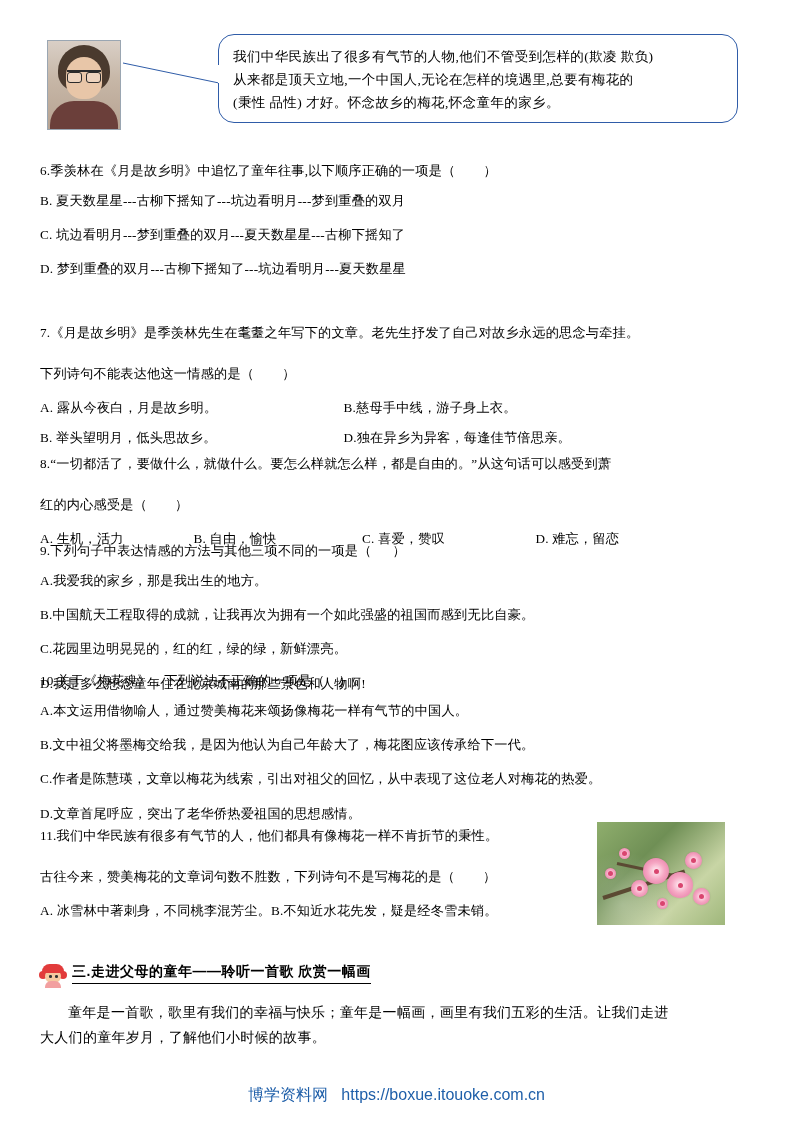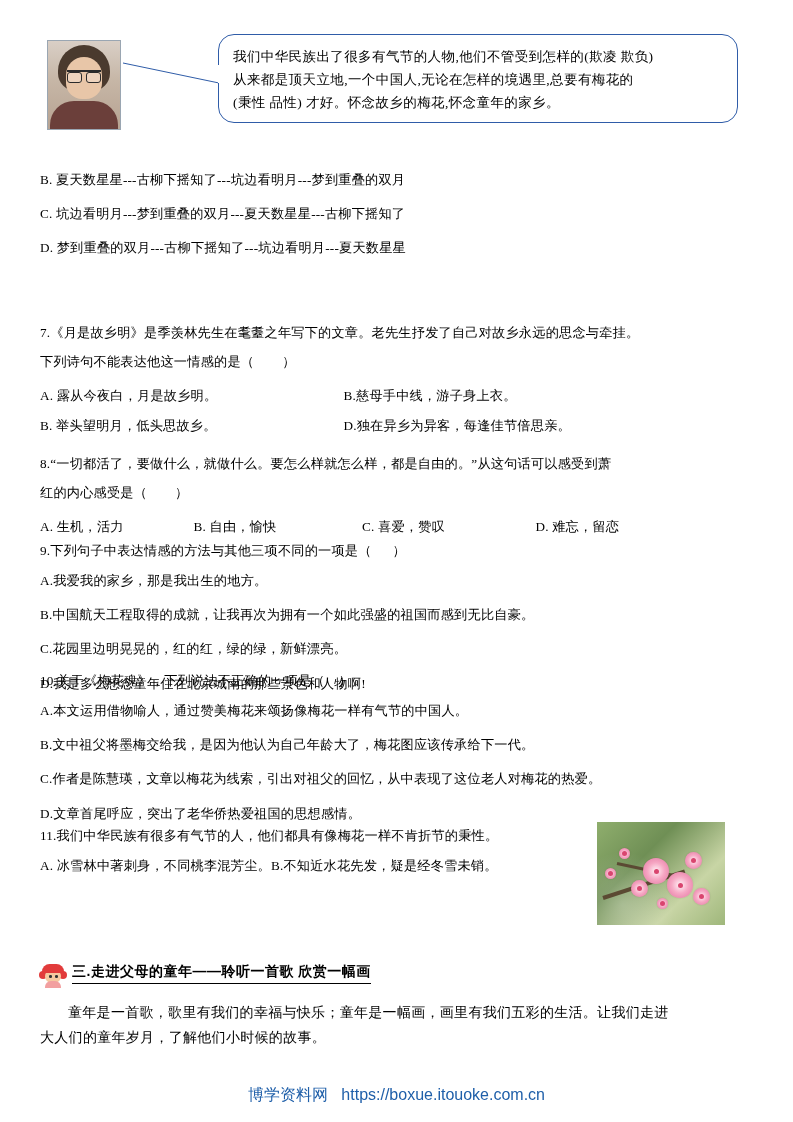--- a/index.html
+++ b/index.html
@@ -110,21 +110,21 @@
     position: absolute;
     left: 40px;
     width: 715px;
     font-size: 13.2px;
     line-height: 21px;
     letter-spacing: 0.2px;
   }
   .q .line { white-space: pre-wrap; }
   .opt-line { margin-top: 9px; }
   .stem { margin: 0; }
-  .sub { margin-top: 8px; }
+  .sub { margin-top: 20px; }
 
   .q6  { top: 160px; }
   .q7  { top: 322px; }
   .q8  { top: 453px; }
   .q9  { top: 540px; }
   .q10 { top: 670px; }
   .q11 { top: 825px; }
 
   .opts-inline span { display: inline-block; }
 
@@ -268,20 +268,21 @@
           <line x1="96" y1="4" x2="96" y2="22" stroke="#ffffff" stroke-width="2"></line>
         </svg>
       </div>
       <p>我们中华民族出了很多有气节的人物,他们不管受到怎样的(欺凌  欺负)</p>
       <p class="l2">从来都是顶天立地,一个中国人,无论在怎样的境遇里,总要有梅花的</p>
       <p class="l2">(秉性  品性) 才好。怀念故乡的梅花,怀念童年的家乡。</p>
     </div>
   </div>
 
   <div class="q q6">
+    <p class="stem line">6.季羡林在《月是故乡明》中追忆了童年往事,以下顺序正确的一项是（        ）</p>
     <p class="opt-line line">B. 夏天数星星---古柳下摇知了---坑边看明月---梦到重叠的双月</p>
     <p class="opt-line line">C. 坑边看明月---梦到重叠的双月---夏天数星星---古柳下摇知了</p>
     <p class="opt-line line">D. 梦到重叠的双月---古柳下摇知了---坑边看明月---夏天数星星</p>
   </div>
 
   <div class="q q7">
     <p class="stem line">7.《月是故乡明》是季羡林先生在耄耋之年写下的文章。老先生抒发了自己对故乡永远的思念与牵挂。</p>
     <p class="sub line">下列诗句不能表达他这一情感的是（        ）</p>
     <div class="two-col">
       <span class="c1">A. 露从今夜白，月是故乡明。</span>
@@ -315,20 +316,21 @@
   <div class="q q10">
     <p class="stem line">10.关于《梅花魂》，下列说法不正确的一项是（    ）</p>
     <p class="opt-line line">A.本文运用借物喻人，通过赞美梅花来颂扬像梅花一样有气节的中国人。</p>
     <p class="opt-line line">B.文中祖父将墨梅交给我，是因为他认为自己年龄大了，梅花图应该传承给下一代。</p>
     <p class="opt-line line">C.作者是陈慧瑛，文章以梅花为线索，引出对祖父的回忆，从中表现了这位老人对梅花的热爱。</p>
     <p class="opt-line line">D.文章首尾呼应，突出了老华侨热爱祖国的思想感情。</p>
   </div>
 
   <div class="q q11" style="width:545px;">
     <p class="stem line">11.我们中华民族有很多有气节的人，他们都具有像梅花一样不肯折节的秉性。</p>
+    <p class="sub line">古往今来，赞美梅花的文章词句数不胜数，下列诗句不是写梅花的是（        ）</p>
     <p class="opt-line line">A. 冰雪林中著刺身，不同桃李混芳尘。B.不知近水花先发，疑是经冬雪未销。</p>
   </div>
 
   <div class="flower-photo">
     <div class="bg"></div>
     <div class="branch" style="left:6px; top:74px; width:86px; height:4px; transform:rotate(-18deg);"></div>
     <div class="branch" style="left:20px; top:40px; width:70px; height:3px; transform:rotate(12deg);"></div>
     <div class="fl" style="left:46px; top:36px;">
         <div class="core"></div>
       </div>

